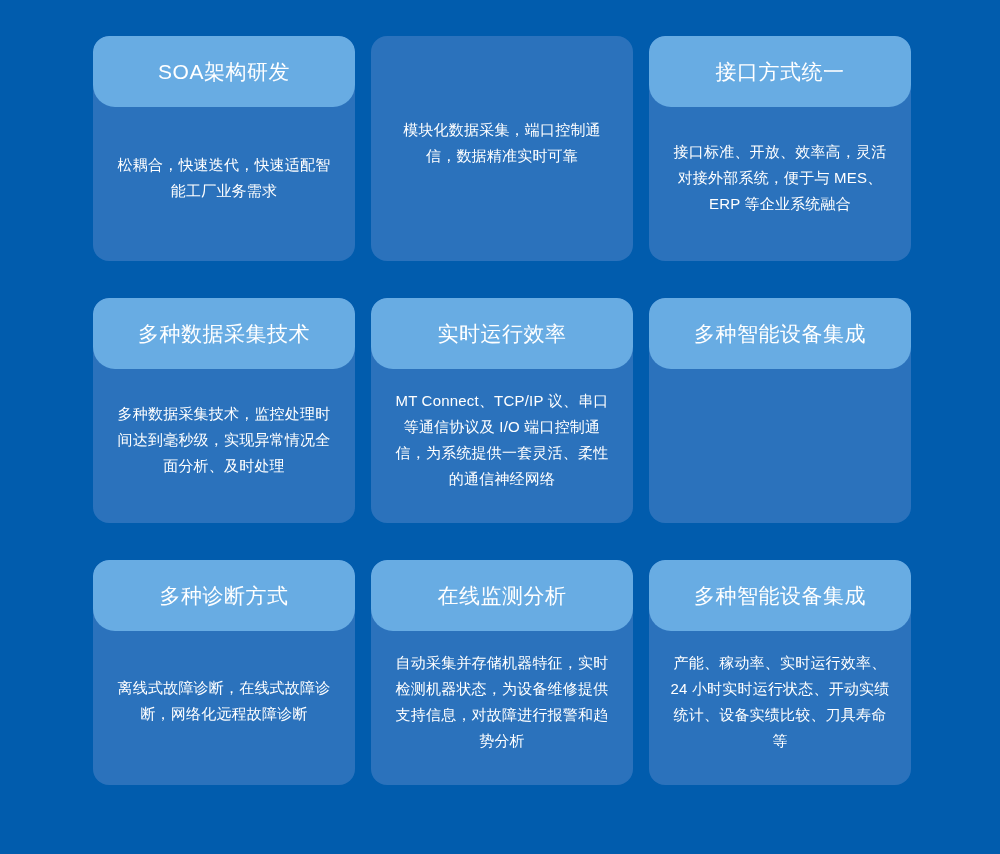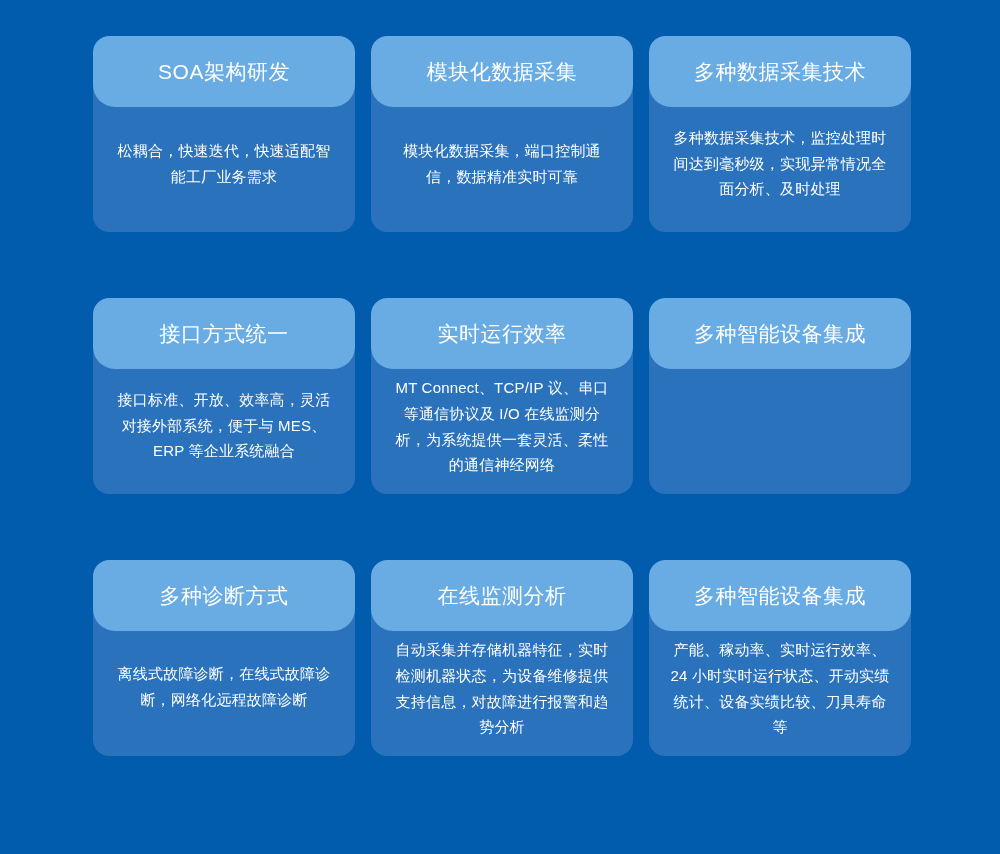--- a/index.html
+++ b/index.html
@@ -25,21 +25,21 @@
     grid-template-rows: repeat(3, 246px);
     column-gap: 16px;
     row-gap: 16px;
     align-content: start;
     justify-content: start;
   }
 
   .card {
     position: relative;
     width: 262px;
-    height: 196px;
+    height: 225px;
     background: #2b72bc;
     border-radius: 16px;
     display: flex;
     flex-direction: column;
     align-items: stretch;
     overflow: hidden;
   }
 
   .card-header {
     height: 71px;
@@ -95,52 +95,49 @@
   <div class="card">
     <div class="card-header">
       <div class="card-title">SOA架构研发</div>
     </div>
     <div class="card-body">
       <div class="card-desc">松耦合，快速迭代，快速适配智能工厂业务需求</div>
     </div>
   </div>
 
   <div class="card">
+    <div class="card-body">
+      <div class="card-desc">模块化数据采集，端口控制通信，数据精准实时可靠</div>
+    </div>
+  </div>
+
+  <div class="card">
     <div class="card-header">
-      <div class="card-title">模块化数据采集</div>
+      <div class="card-title">接口方式统一</div>
     </div>
     <div class="card-body">
-      <div class="card-desc">模块化数据采集，端口控制通信，数据精准实时可靠</div>
+      <div class="card-desc">接口标准、开放、效率高，灵活对接外部系统，便于与 MES、ERP 等企业系统融合</div>
     </div>
   </div>
 
   <div class="card">
     <div class="card-header">
       <div class="card-title">多种数据采集技术</div>
     </div>
     <div class="card-body">
       <div class="card-desc">多种数据采集技术，监控处理时间达到毫秒级，实现异常情况全面分析、及时处理</div>
     </div>
   </div>
 
   <div class="card">
     <div class="card-header">
-      <div class="card-title">接口方式统一</div>
-    </div>
-    <div class="card-body">
-      <div class="card-desc">接口标准、开放、效率高，灵活对接外部系统，便于与 MES、ERP 等企业系统融合</div>
-    </div>
-  </div>
-
-  <div class="card">
-    <div class="card-header">
       <div class="card-title">实时运行效率</div>
     </div>
     <div class="card-body">
-      <div class="card-desc">MT Connect、TCP/IP 议、串口等通信协议及 I/O 在线监测分析，为系统提供一套灵活、柔性的通信神经网络</div>
+      <div class="card-desc">MT Connect、TCP/IP 议、串口等通信协议及 I/O 端口控制通信，为系统提供一套灵活、柔性的通信神经网络</div>
     </div>
   </div>
 
   <div class="card">
     <div class="card-header">
       <div class="card-title">多种智能设备集成</div>
     </div>
   </div>
 
   <div class="card rows-short">

